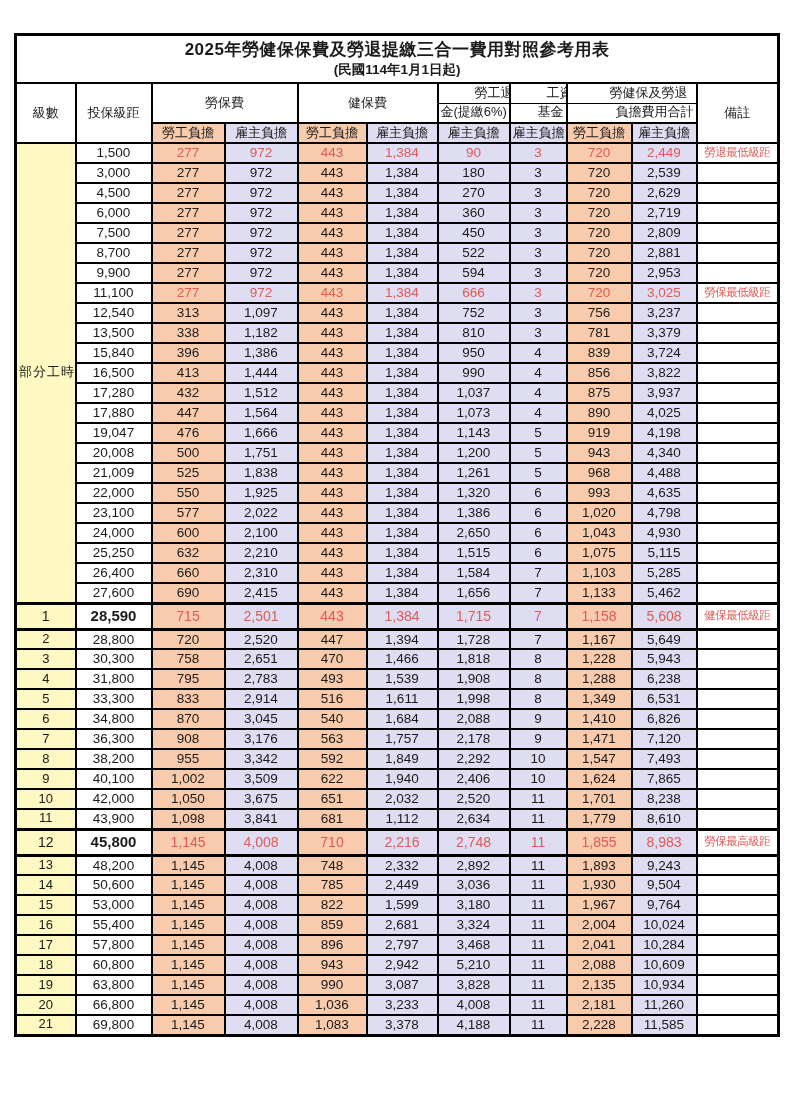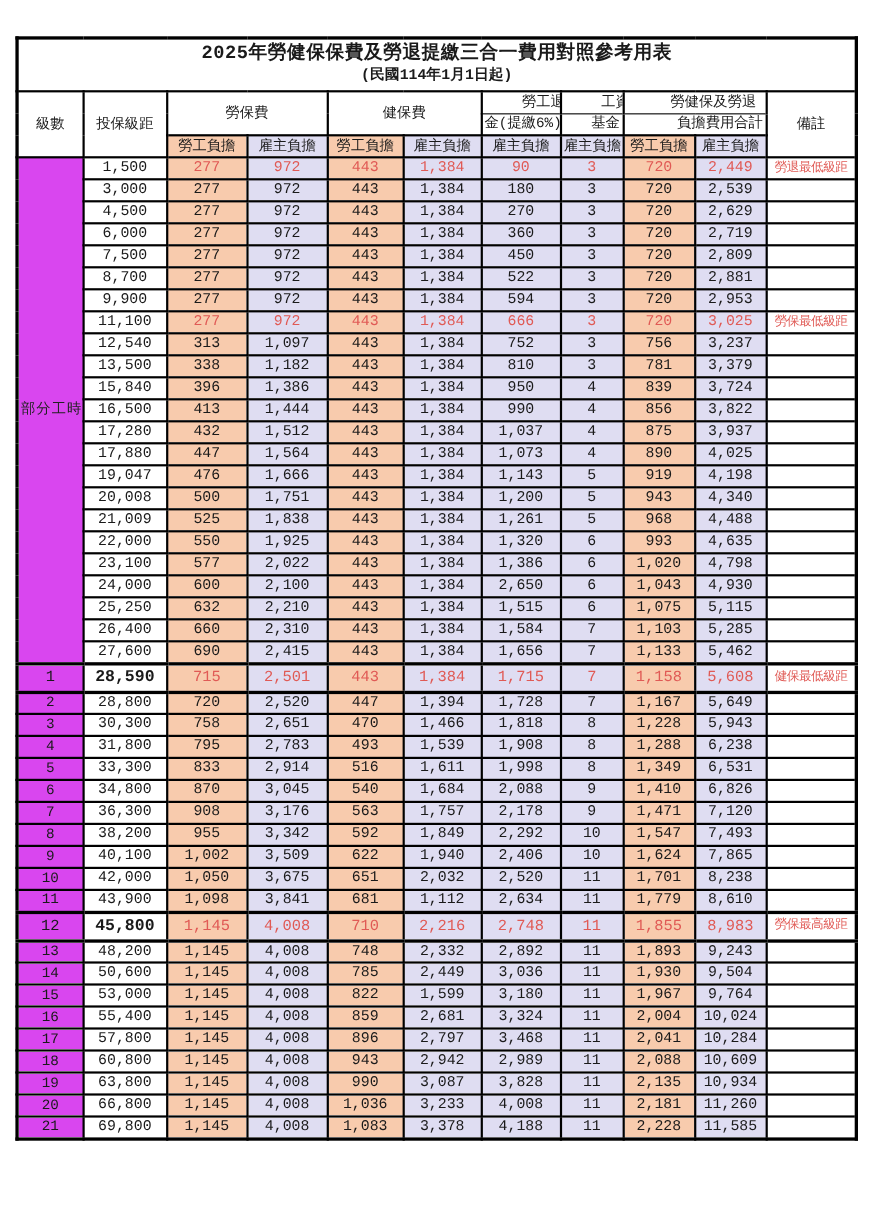--- a/index.html
+++ b/index.html
@@ -9,21 +9,21 @@
     --border:#000000;
     --paper:#FFFFFF;
   }
   *{box-sizing:border-box;margin:0;padding:0;}
   html,body{background:#fff;}
   body{
     width:791px;height:1120px;position:relative;overflow:hidden;
     font-family:"Liberation Sans","DejaVu Sans",sans-serif;
     color:#1a1a1a;background:var(--paper);
   }
-  .sheet{position:absolute;left:14px;top:33px;width:719px;font-family:Liberation Mono, monospace;}
+  .sheet{position:absolute;left:14px;top:33px;width:719px;}
   table{
     border-collapse:collapse;table-layout:fixed;width:763px;
     border:3px solid var(--border);
   }
   td{
     border:2px solid var(--border);
     text-align:center;vertical-align:middle;
     font-size:13.5px;line-height:1.15;
     padding:0 2px;overflow:hidden;white-space:nowrap;
   }
@@ -35,21 +35,21 @@
   thead td{font-size:13px;height:20px;background:#fff;}
   td.h-emp{background:var(--orange);}
   td.h-er{background:var(--lav);}
   td.split-top{border-bottom:1px solid var(--border);padding-left:36px;}
   td.split-bottom{border-top:1px solid var(--border);text-align:right;}
   
   tbody td{height:20px;}
   td.orange{background:var(--orange);}
   td.lav{background:var(--lav);}
   td.bracket{background:#fff;font-size:13.5px;}
-  td.lvl{background:#d946ef;font-size:13px;margin-left:20px;}
+  td.lvl{background:#fef9c3;font-size:13px;margin-left:20px;}
   td.group{font-size:13px;color:#222;letter-spacing:1px;}
   td.note{background:#fff;font-size:11.5px;color:var(--red);padding:0 0;letter-spacing:-0.5px;}
   tr.red-row td.val{color:var(--red);}
   tr.milestone-row td{border-top:3px solid var(--border);border-bottom:3px solid var(--border);height:26px;}
   tr.milestone-row td.bracket{font-size:15px;font-weight:bold;}
   tr.milestone-row td.lvl{font-size:14px;}
   tr.milestone-row td.val{font-size:14px;}
 </style>
 </head>
 <body>
@@ -601,21 +601,21 @@
           <td class="val lav">10,284</td>
           <td class="note"></td>
         </tr>
         <tr>
           <td class="lvl">18</td>
           <td class="bracket">60,800</td>
           <td class="val orange">1,145</td>
           <td class="val lav">4,008</td>
           <td class="val orange">943</td>
           <td class="val lav">2,942</td>
-          <td class="val lav">2,989</td>
+          <td class="val lav">5,210</td>
           <td class="val lav">11</td>
           <td class="val orange">2,088</td>
           <td class="val lav">10,609</td>
           <td class="note"></td>
         </tr>
         <tr>
           <td class="lvl">19</td>
           <td class="bracket">63,800</td>
           <td class="val orange">1,145</td>
           <td class="val lav">4,008</td>

